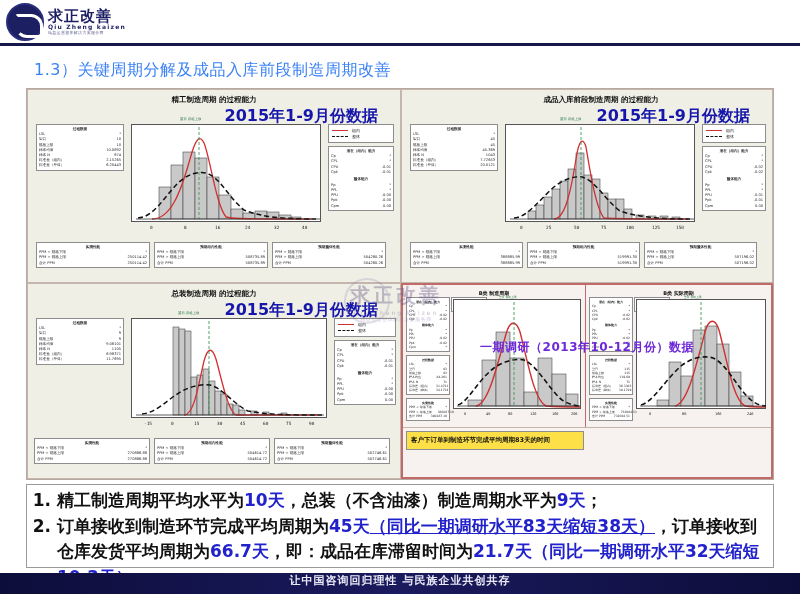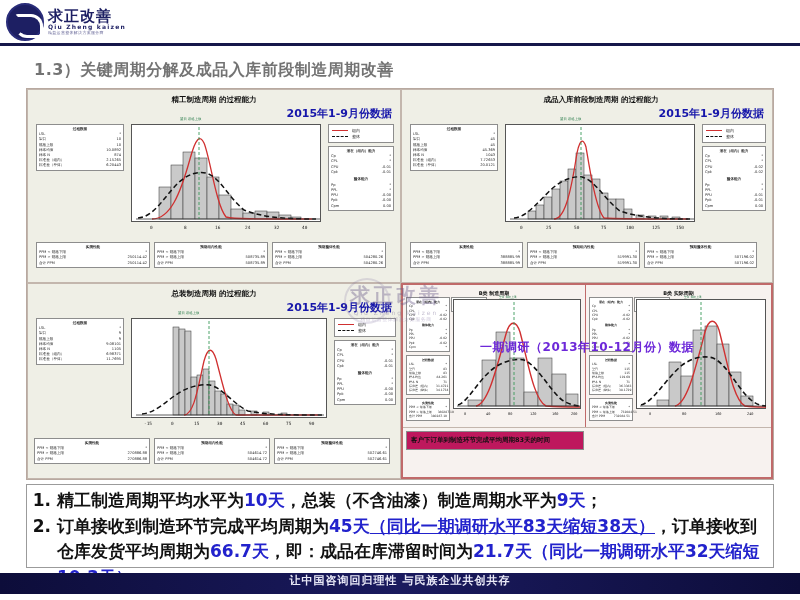--- a/index.html
+++ b/index.html
@@ -17,39 +17,39 @@
                position:relative; flex:0 0 auto; border:2px solid #2a2d7a; }
   .logo-mark::after{ content:""; position:absolute; left:7px; top:9px; width:22px; height:18px;
      border:3px solid #fff; border-radius:3px 12px 3px 12px; border-left-color:transparent; }
   .logo-txt { margin-left:4px; line-height:1; }
   .logo-cn { font-size:15px; font-weight:bold; color:#1d1f63; letter-spacing:1px; }
   .logo-en { font-size:6px; color:#1d1f63; letter-spacing:1.2px; font-weight:bold; }
   .logo-sub { font-size:4px; color:#6a6a9a; letter-spacing:.3px; margin-top:1px; }
   .hdr-rule { position:absolute; left:0; top:43px; width:800px; height:3px; background:#16174a; }
 
   
-  .slide-title { position:absolute; left:34px; top:60px; font-size:16px; font-weight:bold;
-                 color:#737373; letter-spacing:.5px; }
+  .slide-title { position:absolute; left:34px; top:60px; font-size:16px; font-weight:normal;
+                 color:#3b82f6; letter-spacing:.5px; }
 
   
   .frame { position:absolute; left:26px; top:88px; width:748px; height:392px;
            border:1px solid #b8a9a0; background:#ffffff; }
 
   .row { display:flex; width:100%; }
   .row1 { height:194px; }
   .row2 { height:196px; }
 
   .panel { border:1px solid #c3b6ad; background:#efefe6; position:relative; overflow:hidden; }
   .p-tl { width:374px; height:194px; }
   .p-tr { width:372px; height:194px;padding-left:28px; }
   .p-bl { width:374px; height:196px; }
   .p-br { width:372px; height:196px; display:flex; flex-direction:column; }
 
   .mtitle { text-align:center; font-size:7.5px; font-weight:bold; color:#111; margin-top:5px; }
-  .stamp { position:absolute; right:8px; font-size:11px; font-weight:bold; color:#1616aa;
+  .stamp { position:absolute; right:22px; font-size:16px; font-weight:bold; color:#1616aa;
            font-family:"DejaVu Sans",sans-serif; }
 
   
   .box { position:absolute; background:#fff; border:1px solid #8d8d8d; font-size:3.6px;
          line-height:1.45; color:#2a2a2a; padding:1.5px 2px; }
   .box .bt { text-align:center; font-weight:bold; display:block; margin-bottom:.5px; }
   .kv { display:flex; justify-content:space-between; }
   .kv span:first-child { padding-right:6px; white-space:nowrap; }
 
   .plot { position:absolute; background:#fff; border:1px solid #555; }
@@ -57,21 +57,21 @@
   .spec-lbl { position:absolute; font-size:3.4px; color:#2f7f4f; white-space:nowrap; }
 
   .legend { position:absolute; background:#fff; border:1px solid #8d8d8d; padding:2px 3px; }
   .lg-row { display:flex; align-items:center; font-size:4px; color:#222; margin:1px 0; }
   .lg-line { width:16px; height:0; border-top:1.2px solid #d03030; margin-right:4px; }
   .lg-dash { width:16px; height:0; border-top:1.6px dashed #111; margin-right:4px; }
 
   
   .capwrap { display:flex; border-top:1px solid #c3b6ad; }
   .cap { font-size:6.5px; line-height:1.45; color:#111; font-weight:bold; padding:4px 4px;
-         border:1px solid #8d8d8d; background:#be185d; margin:3px; }
+         border:1px solid #8d8d8d; background:#fde047; margin:3px; }
   .cap1 { width:178px; }
   .cap2 { width:178px; }
 
   .redband { position:absolute; left:0; top:54px; width:100%; text-align:center;
              font-size:12px; font-weight:bold; color:#6d28d9; letter-spacing:.5px; z-index:6; }
 
   
   .concl { position:absolute; left:26px; top:484px; width:748px; height:84px;
            border:1px solid #9b9b9b; background:#fff; padding:3px 6px 3px 8px; }
   .concl ol { margin:0; padding:0 0 0 22px; }

